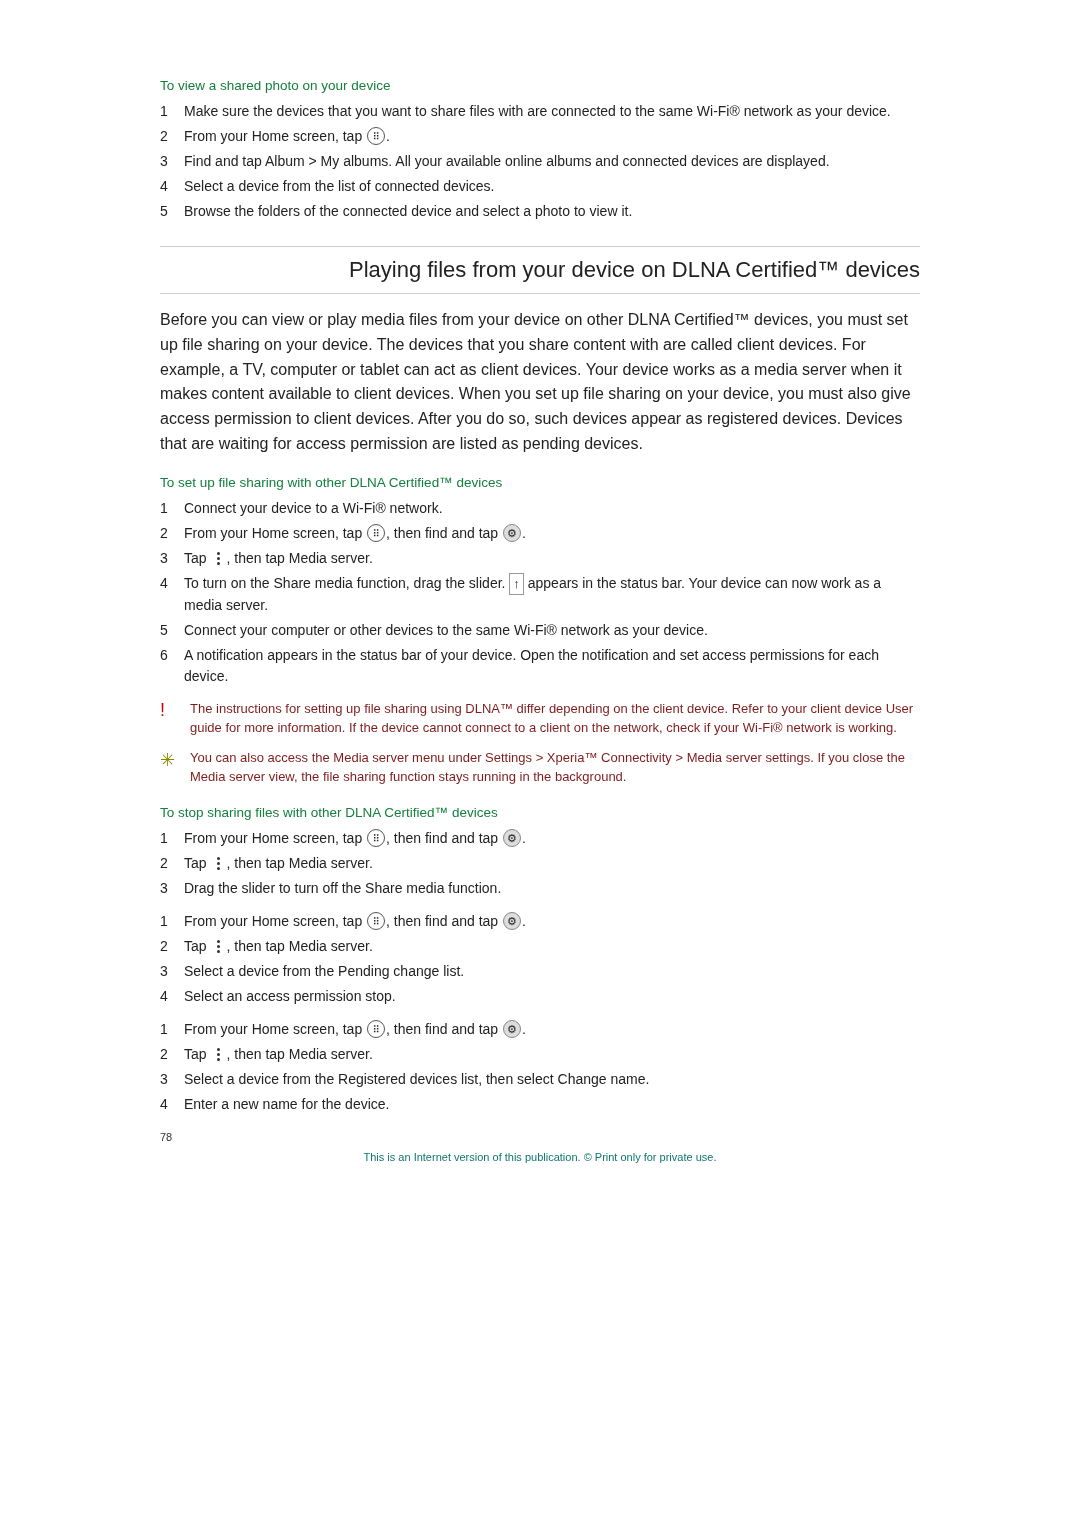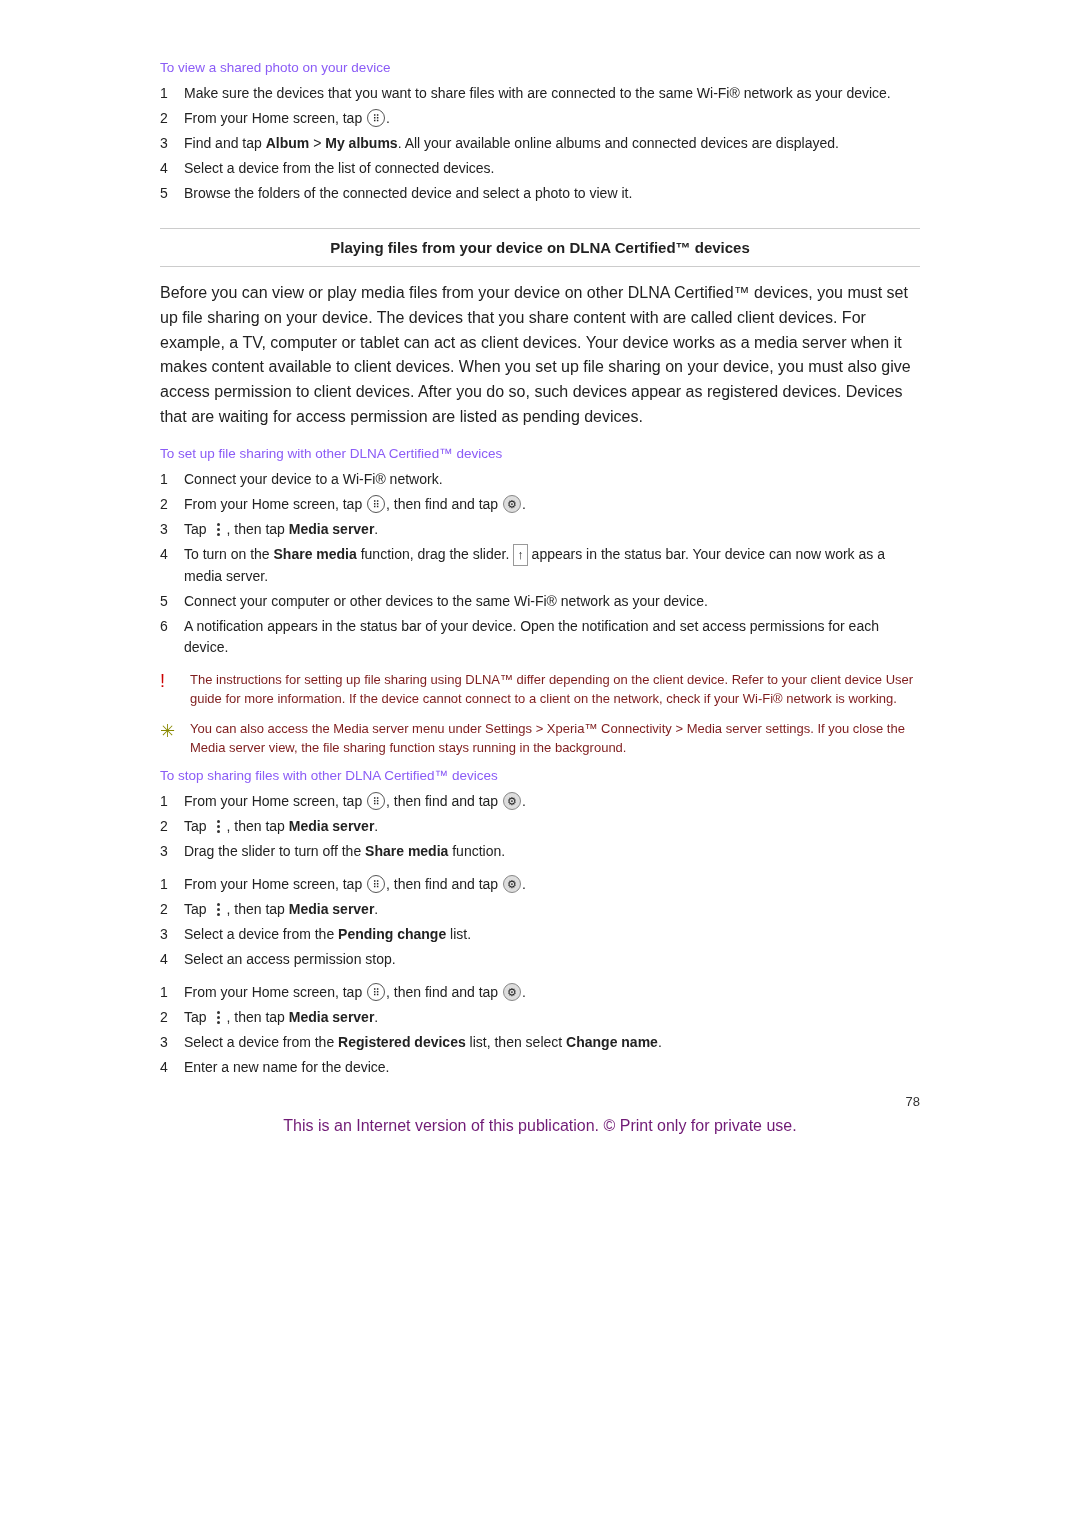--- a/index.html
+++ b/index.html
@@ -10,32 +10,33 @@
       color: #222222;
       width: 1080px;
       min-height: 1527px;
       padding: 60px 160px 60px 160px;
     }
     .page-container {
       max-width: 760px;
       margin: 0 auto;
     }
     .section-heading {
-      color: #8b5cf6;
+      color: #15803d;
       font-size: 13.5px;
       margin-bottom: 8px;
+      margin-top: 18px;
     }
     .chapter-title {
-      font-size: 15px;
-      font-weight: bold;
+      font-size: 22px;
+      font-weight: normal;
       border-top: 1px solid #cccccc;
       border-bottom: 1px solid #cccccc;
       padding: 10px 0;
       margin: 24px 0 14px 0;
-      text-align: center;
+      text-align: right;
     }
     ol {
       margin-left: 0;
       padding-left: 0;
       list-style: none;
       margin-bottom: 12px;
     }
     ol li {
       display: flex;
       margin-bottom: 4px;
@@ -74,21 +75,21 @@
       color: #888800;
       font-size: 18px;
       min-width: 22px;
     }
     .warn-icon {
       color: #cc0000;
       font-size: 18px;
       min-width: 22px;
     }
     b, strong {
-      font-weight: bold;
+      font-weight: normal;
     }
     .icon-apps {
       display: inline-flex;
       align-items: center;
       justify-content: center;
       width: 18px;
       height: 18px;
       border-radius: 50%;
       border: 1.5px solid #555;
       font-size: 9px;
@@ -134,30 +135,30 @@
       gap: 2px;
     }
     .icon-menu span {
       display: block;
       width: 3px;
       height: 3px;
       background: #333;
       border-radius: 50%;
     }
     .page-number {
-      text-align: right;
+      text-align: left;
       margin-top: 16px;
-      font-size: 13px;
+      font-size: 11px;
       color: #333;
     }
     .footer-note {
       text-align: center;
       margin-top: 8px;
-      font-size: 16px;
-      color: #701a75;
+      font-size: 11px;
+      color: #0f766e;
     }
   </style>
 </head>
 <body>
 
 <div class="page-container">
 
   <div>
     <div class="section-heading">To view a shared photo on your device</div>
     <ol>

